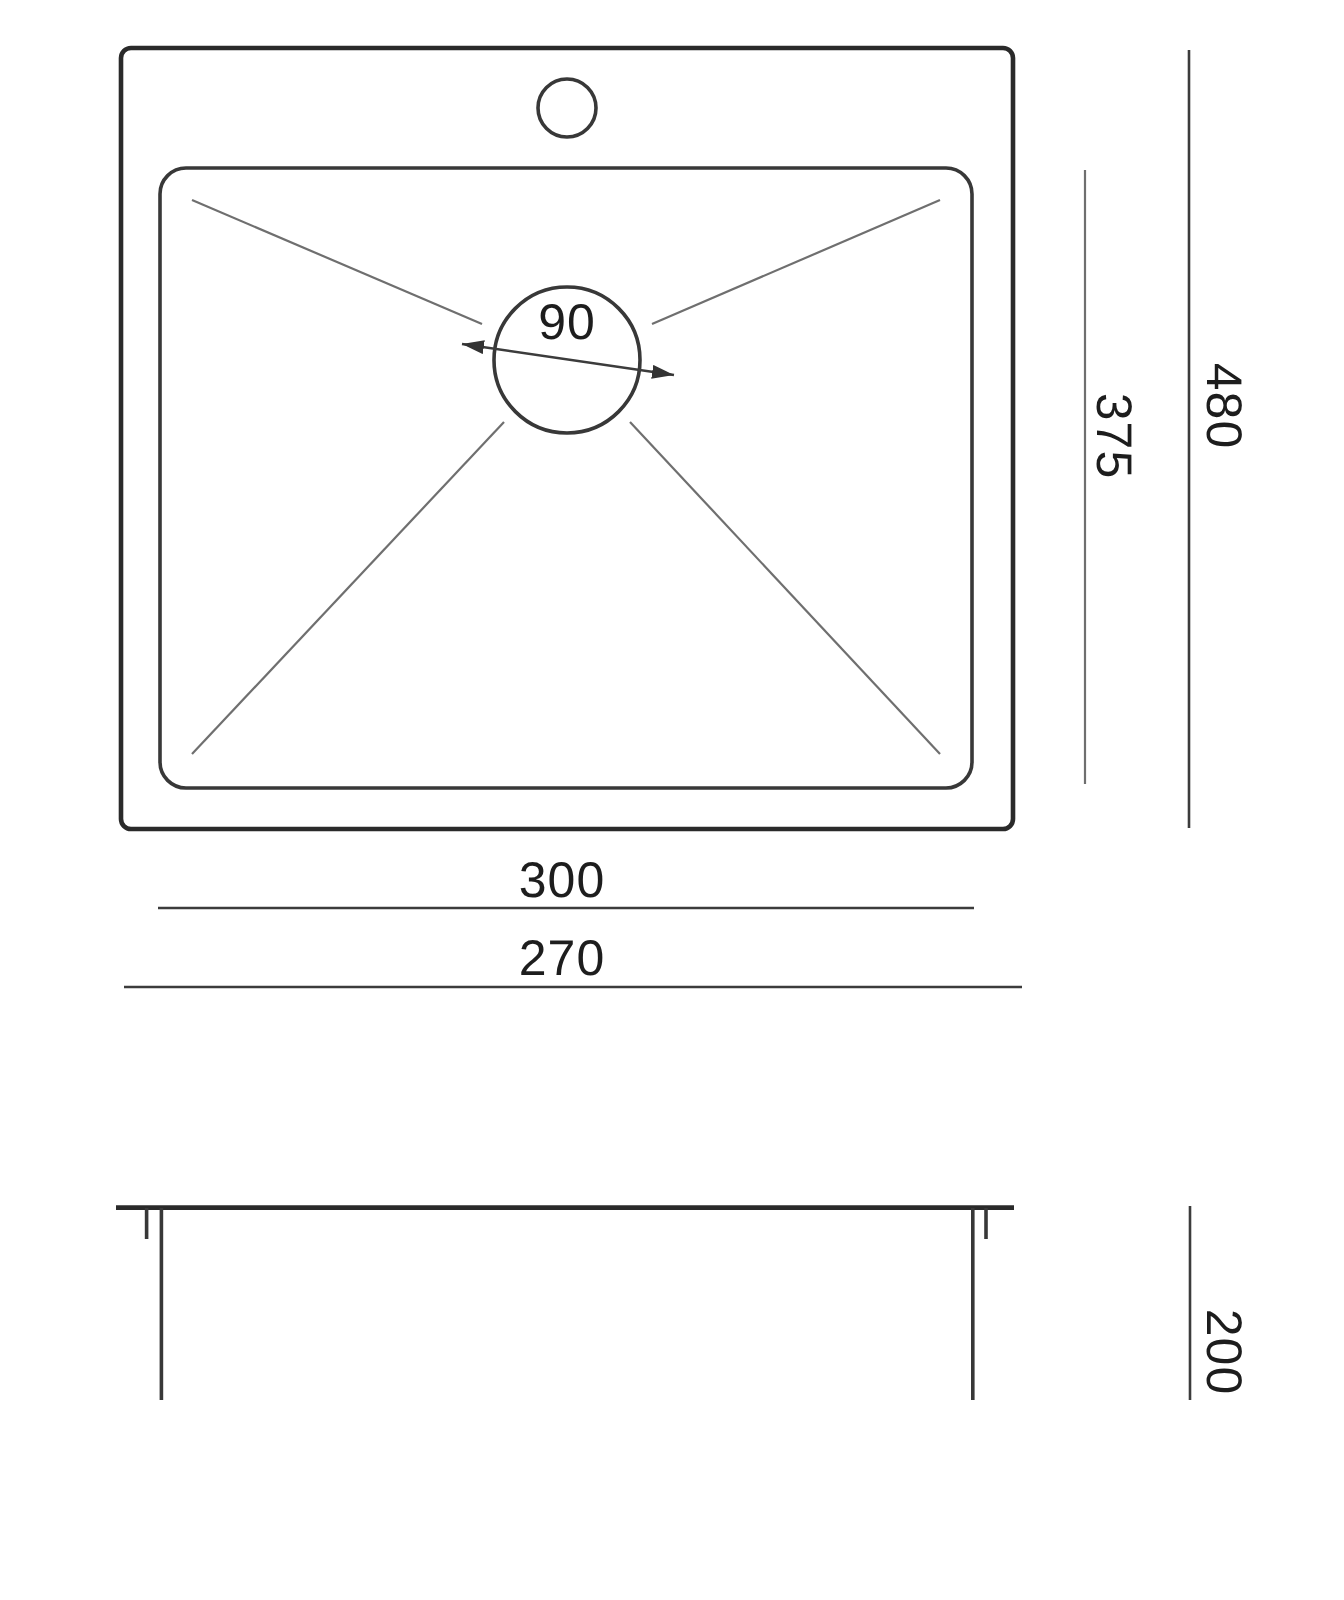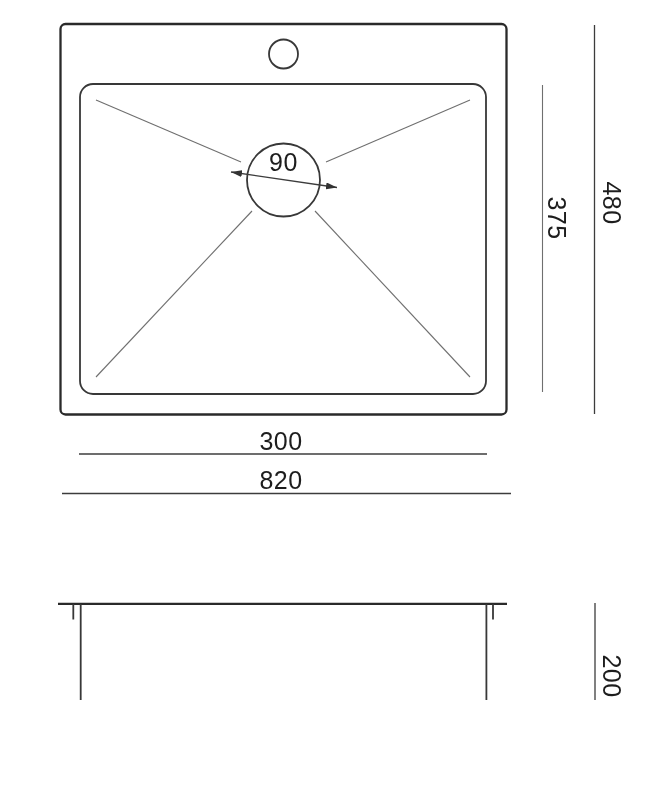--- a/index.html
+++ b/index.html
@@ -84,17 +84,17 @@
   </svg>
 
   <div class="dim-label" style="left:283.5px; top:162px;">90</div>
 
   <div class="dim-label rot" style="left:556px; top:218px;">375</div>
 
   <div class="dim-label rot" style="left:611px; top:203px;">480</div>
 
   <div class="dim-label" style="left:281px; top:441px;">300</div>
 
-  <div class="dim-label" style="left:281px; top:480px;">820</div>
+  <div class="dim-label" style="left:281px; top:480px;">270</div>
 
   <div class="dim-label rot" style="left:611px; top:676px;">200</div>
 
 </div>
 
 </body></html>

